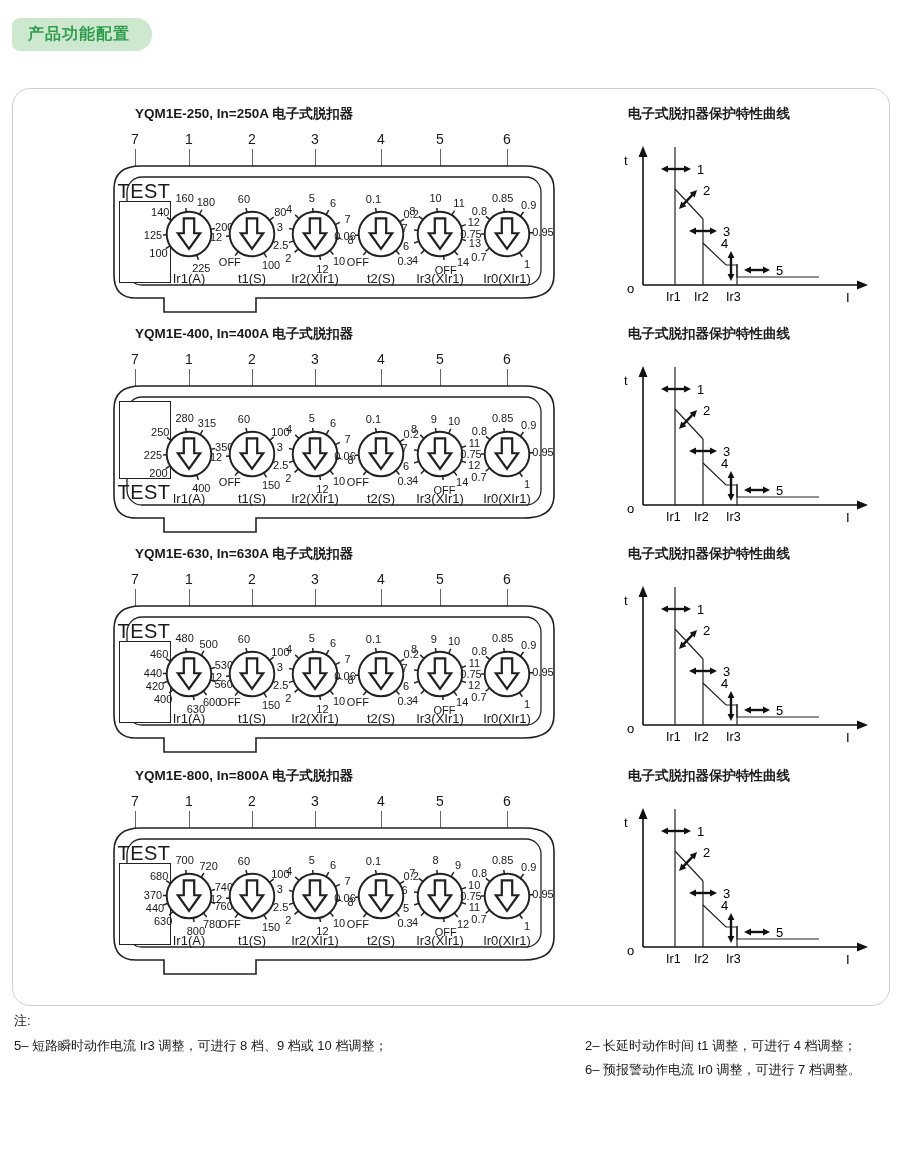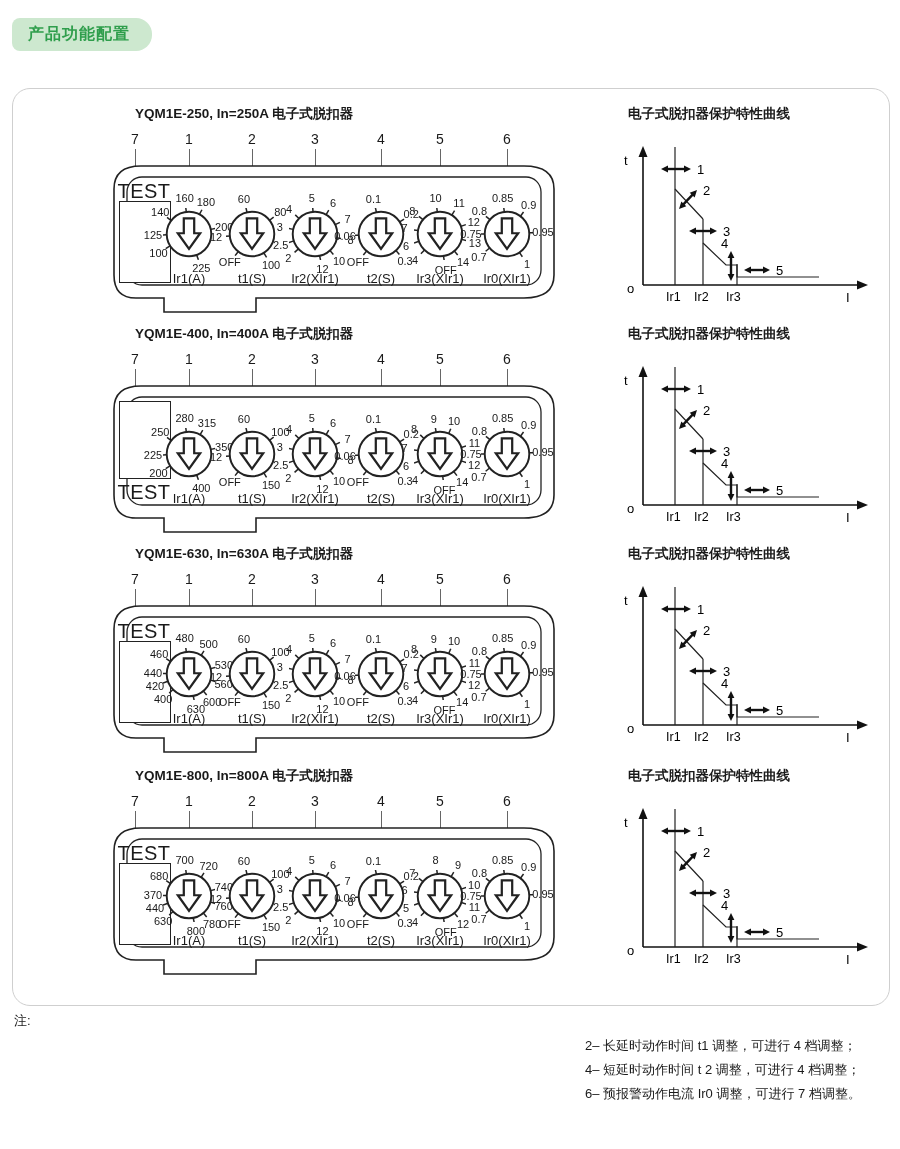--- a/index.html
+++ b/index.html
@@ -837,19 +837,19 @@
           <polygon points="157,135 150,138.4 150,131.6" fill="#111"></polygon>
           <polygon points="131,135 138,131.6 138,138.4" fill="#111"></polygon>
           <text x="163" y="140" font-size="13">5</text>
   </svg></div>
   </div>
 </div>
 
 <div class="notes">
   <div class="notes-heading">注:</div>
   <div class="ncol ncol-left" id="notes-left">
+      <div>5– 短路瞬时动作电流 Ir3 调整，可进行 8 档、9 档或 10 档调整；</div>
     </div>
   <div class="ncol ncol-right" id="notes-right">
       <div>2– 长延时动作时间 t1 调整，可进行 4 档调整；</div>
-      <div>4– 短延时动作时间 t 2 调整，可进行 4 档调整；</div>
       <div>6– 预报警动作电流 Ir0 调整，可进行 7 档调整。</div>
     </div>
 </div>
 
 </body></html>

